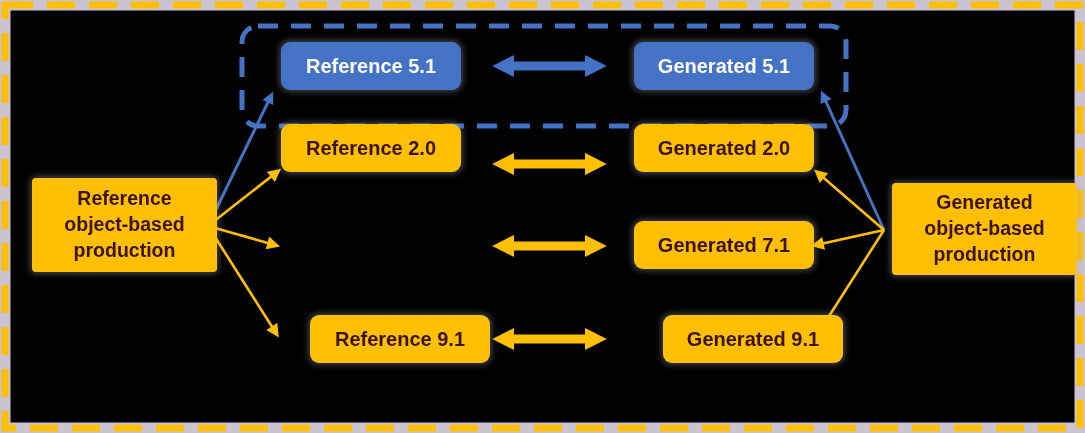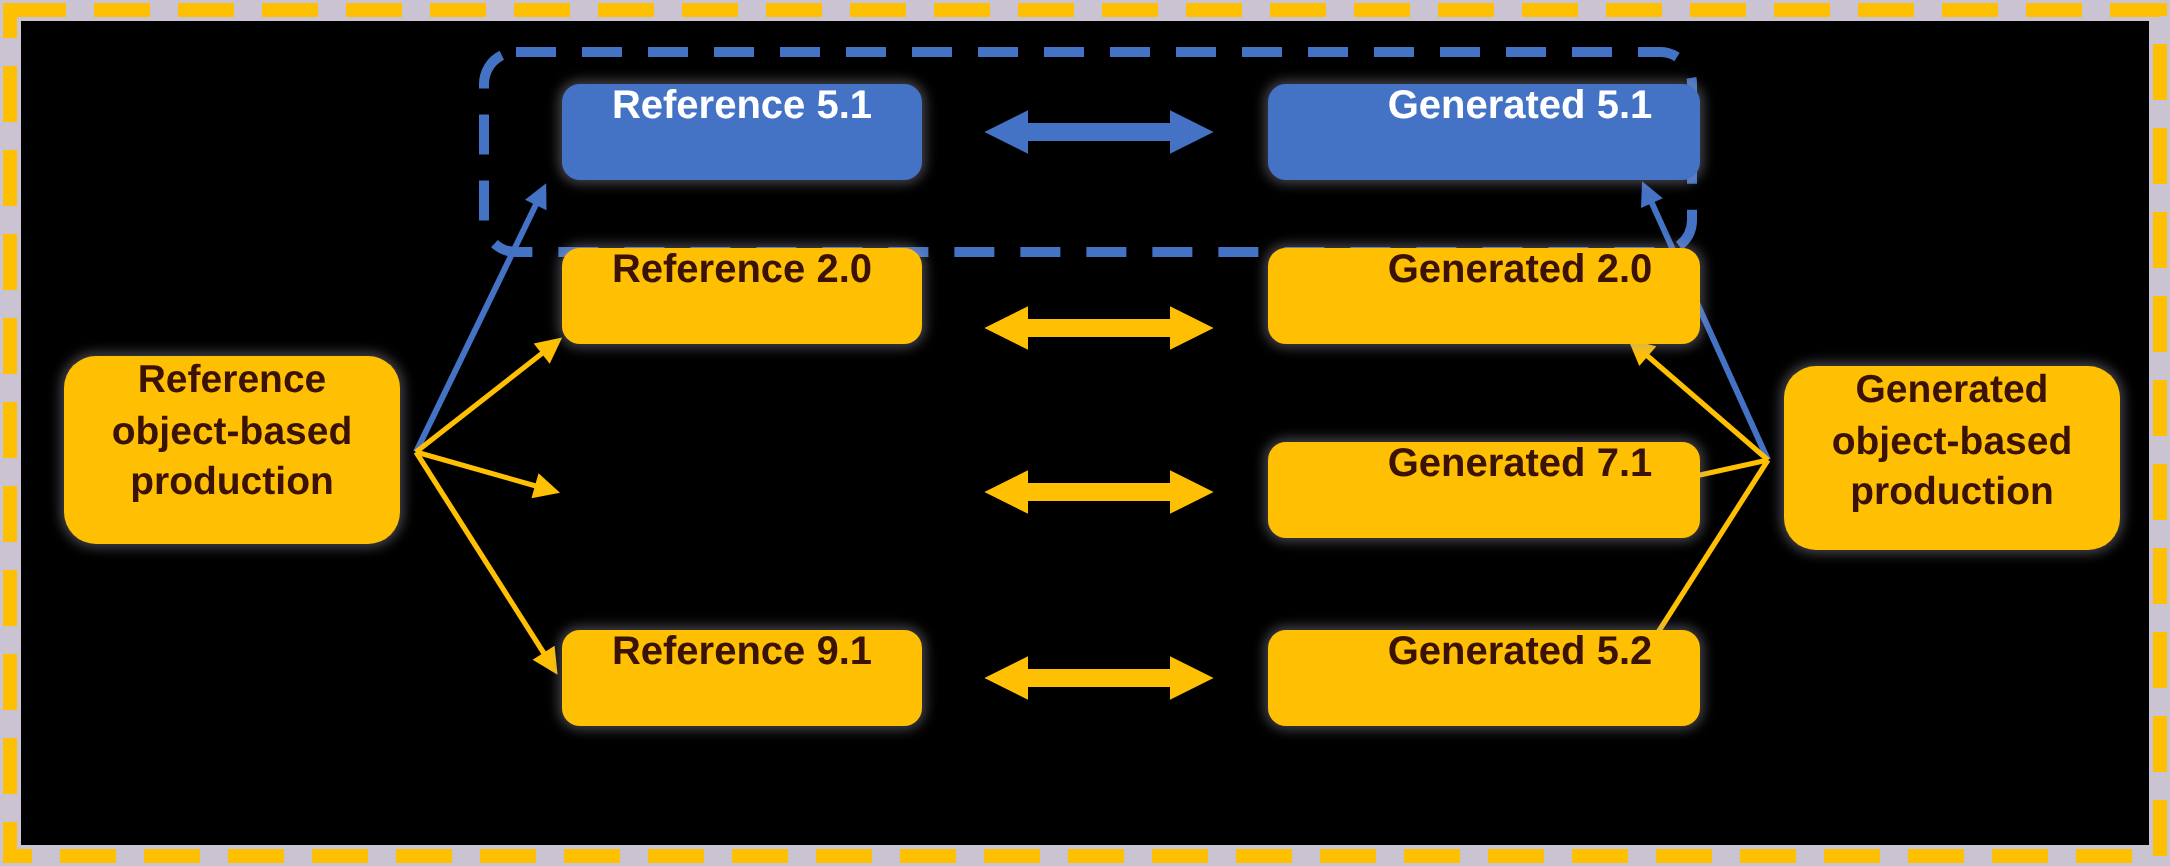--- a/index.html
+++ b/index.html
@@ -6,35 +6,35 @@
   .stage{
     position:relative;
     width:1085px;height:433px;
     background:var(--bg,#000);
     font-family:"Liberation Sans",sans-serif;
     overflow:hidden;
   }
   .layer{position:absolute;inset:0;}
   .node{
     position:absolute;
-    display:flex;align-items:flex-start;justify-content:center;
+    display:flex;align-items:center;justify-content:center;
     text-align:center;
     border-radius:10px;
     font-weight:bold;
     box-shadow:0 0 6px 2px rgba(165,162,180,.40);
   }
   .node.yellow{background:var(--accent-yellow);color:var(--box-text-dark);}
   .node.blue{background:var(--accent-blue);color:var(--box-text-light);}
   .node.small{width:180px;height:48px;font-size:20px;border-radius:9px;}
-  .node.big{width:168px;font-size:19.5px;line-height:1.32;white-space:pre-line;border-radius:16px;}
+  .node.big{width:185px;font-size:19.5px;line-height:1.32;white-space:pre-line;border-radius:4px;}
   .big-left{left:32px;top:178px;height:94px;}
   .big-right{left:892px;top:183px;height:92px;}
   .c-ref{left:281px;}
-  .c-gen{left:634px;padding-left:36px;}
-  .r1{top:42px;} .r2{top:124px;} .r3{top:221px;} .r4{top:315px;}
+  .c-gen{left:634px;}
+  .r1{top:42px;} .r2{top:124px;} .r3{top:221px;} .r4{top:315px;margin-left:29px;}
   svg .track{stroke:var(--border-track);}
   svg .dashY{stroke:var(--accent-yellow);}
   svg .dashB{stroke:var(--accent-blue);}
   svg .lnY{stroke:var(--accent-yellow);}
   svg .lnB{stroke:var(--accent-blue);}
   svg .fillY{fill:var(--accent-yellow);}
   svg .fillB{fill:var(--accent-blue);}
 </style>
 </head>
 <body>
@@ -104,16 +104,16 @@
   </div>
 
   <div class="node small yellow c-gen r3">
     <span>Generated 7.1</span>
   </div>
 
   <div class="node small yellow c-ref r4">
     <span>Reference 9.1</span>
   </div>
   <div class="node small yellow c-gen r4">
-    <span>Generated 5.2</span>
+    <span>Generated 9.1</span>
   </div>
 
 </div>
 
 </body></html>

